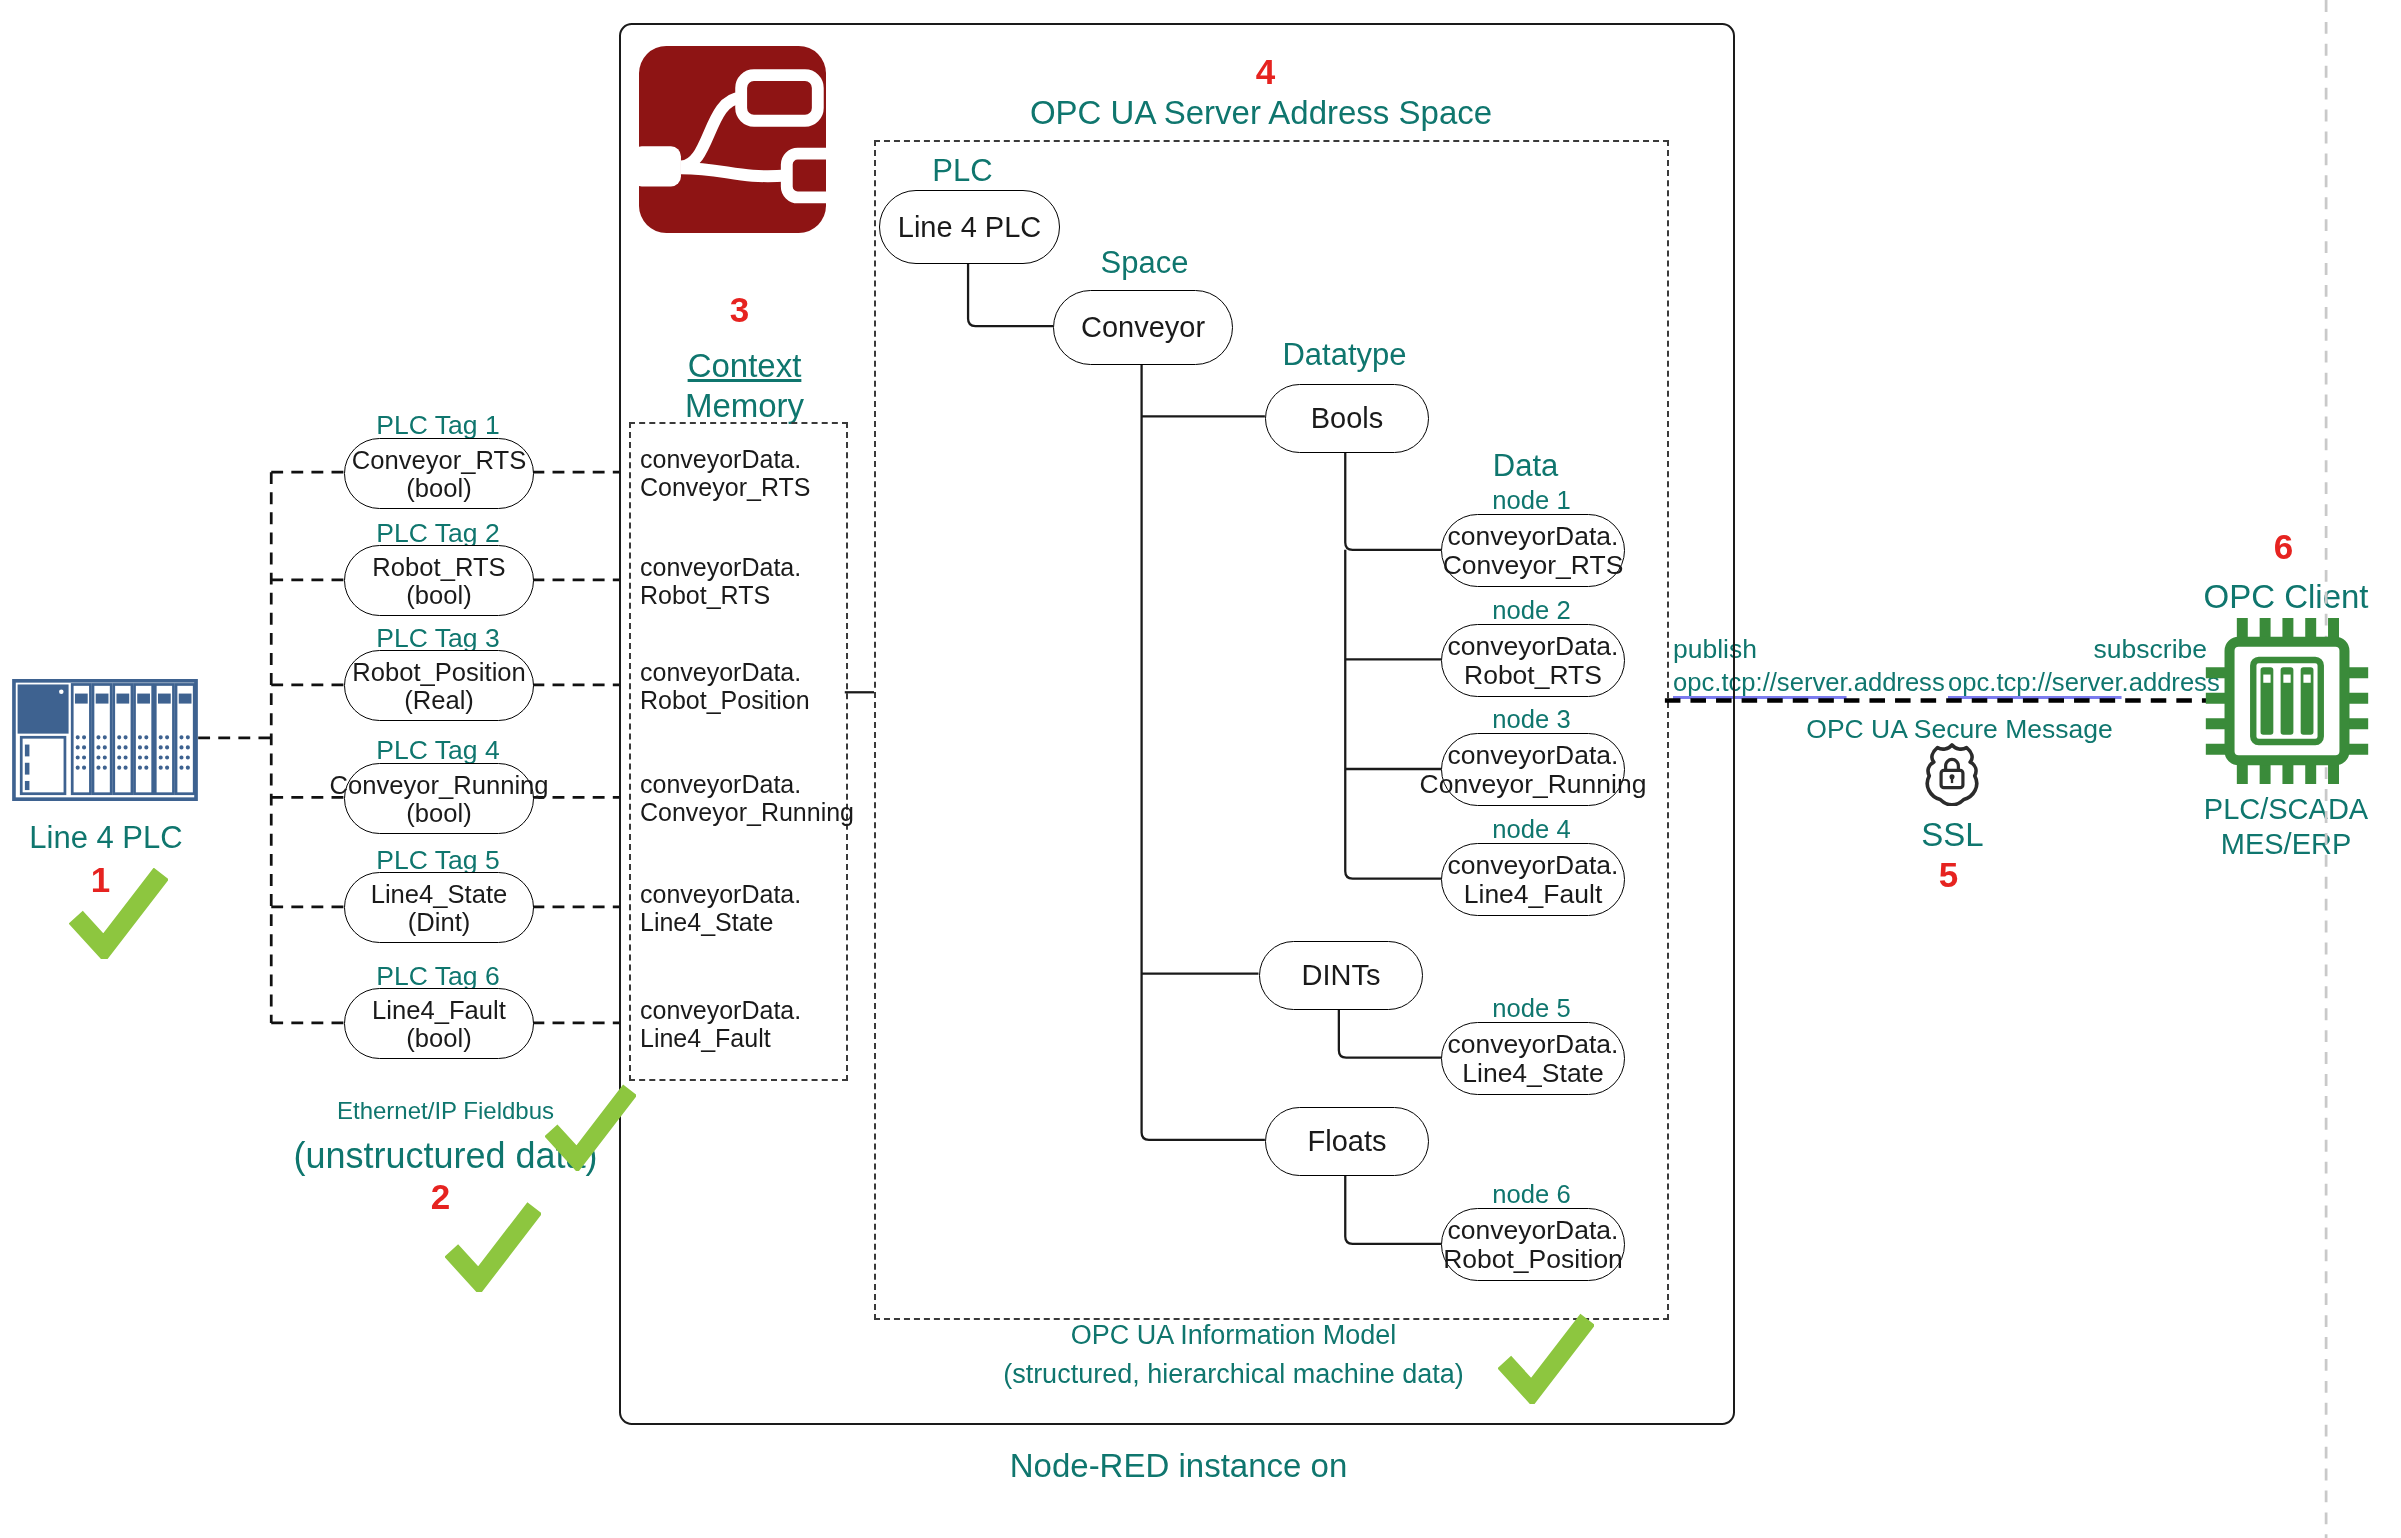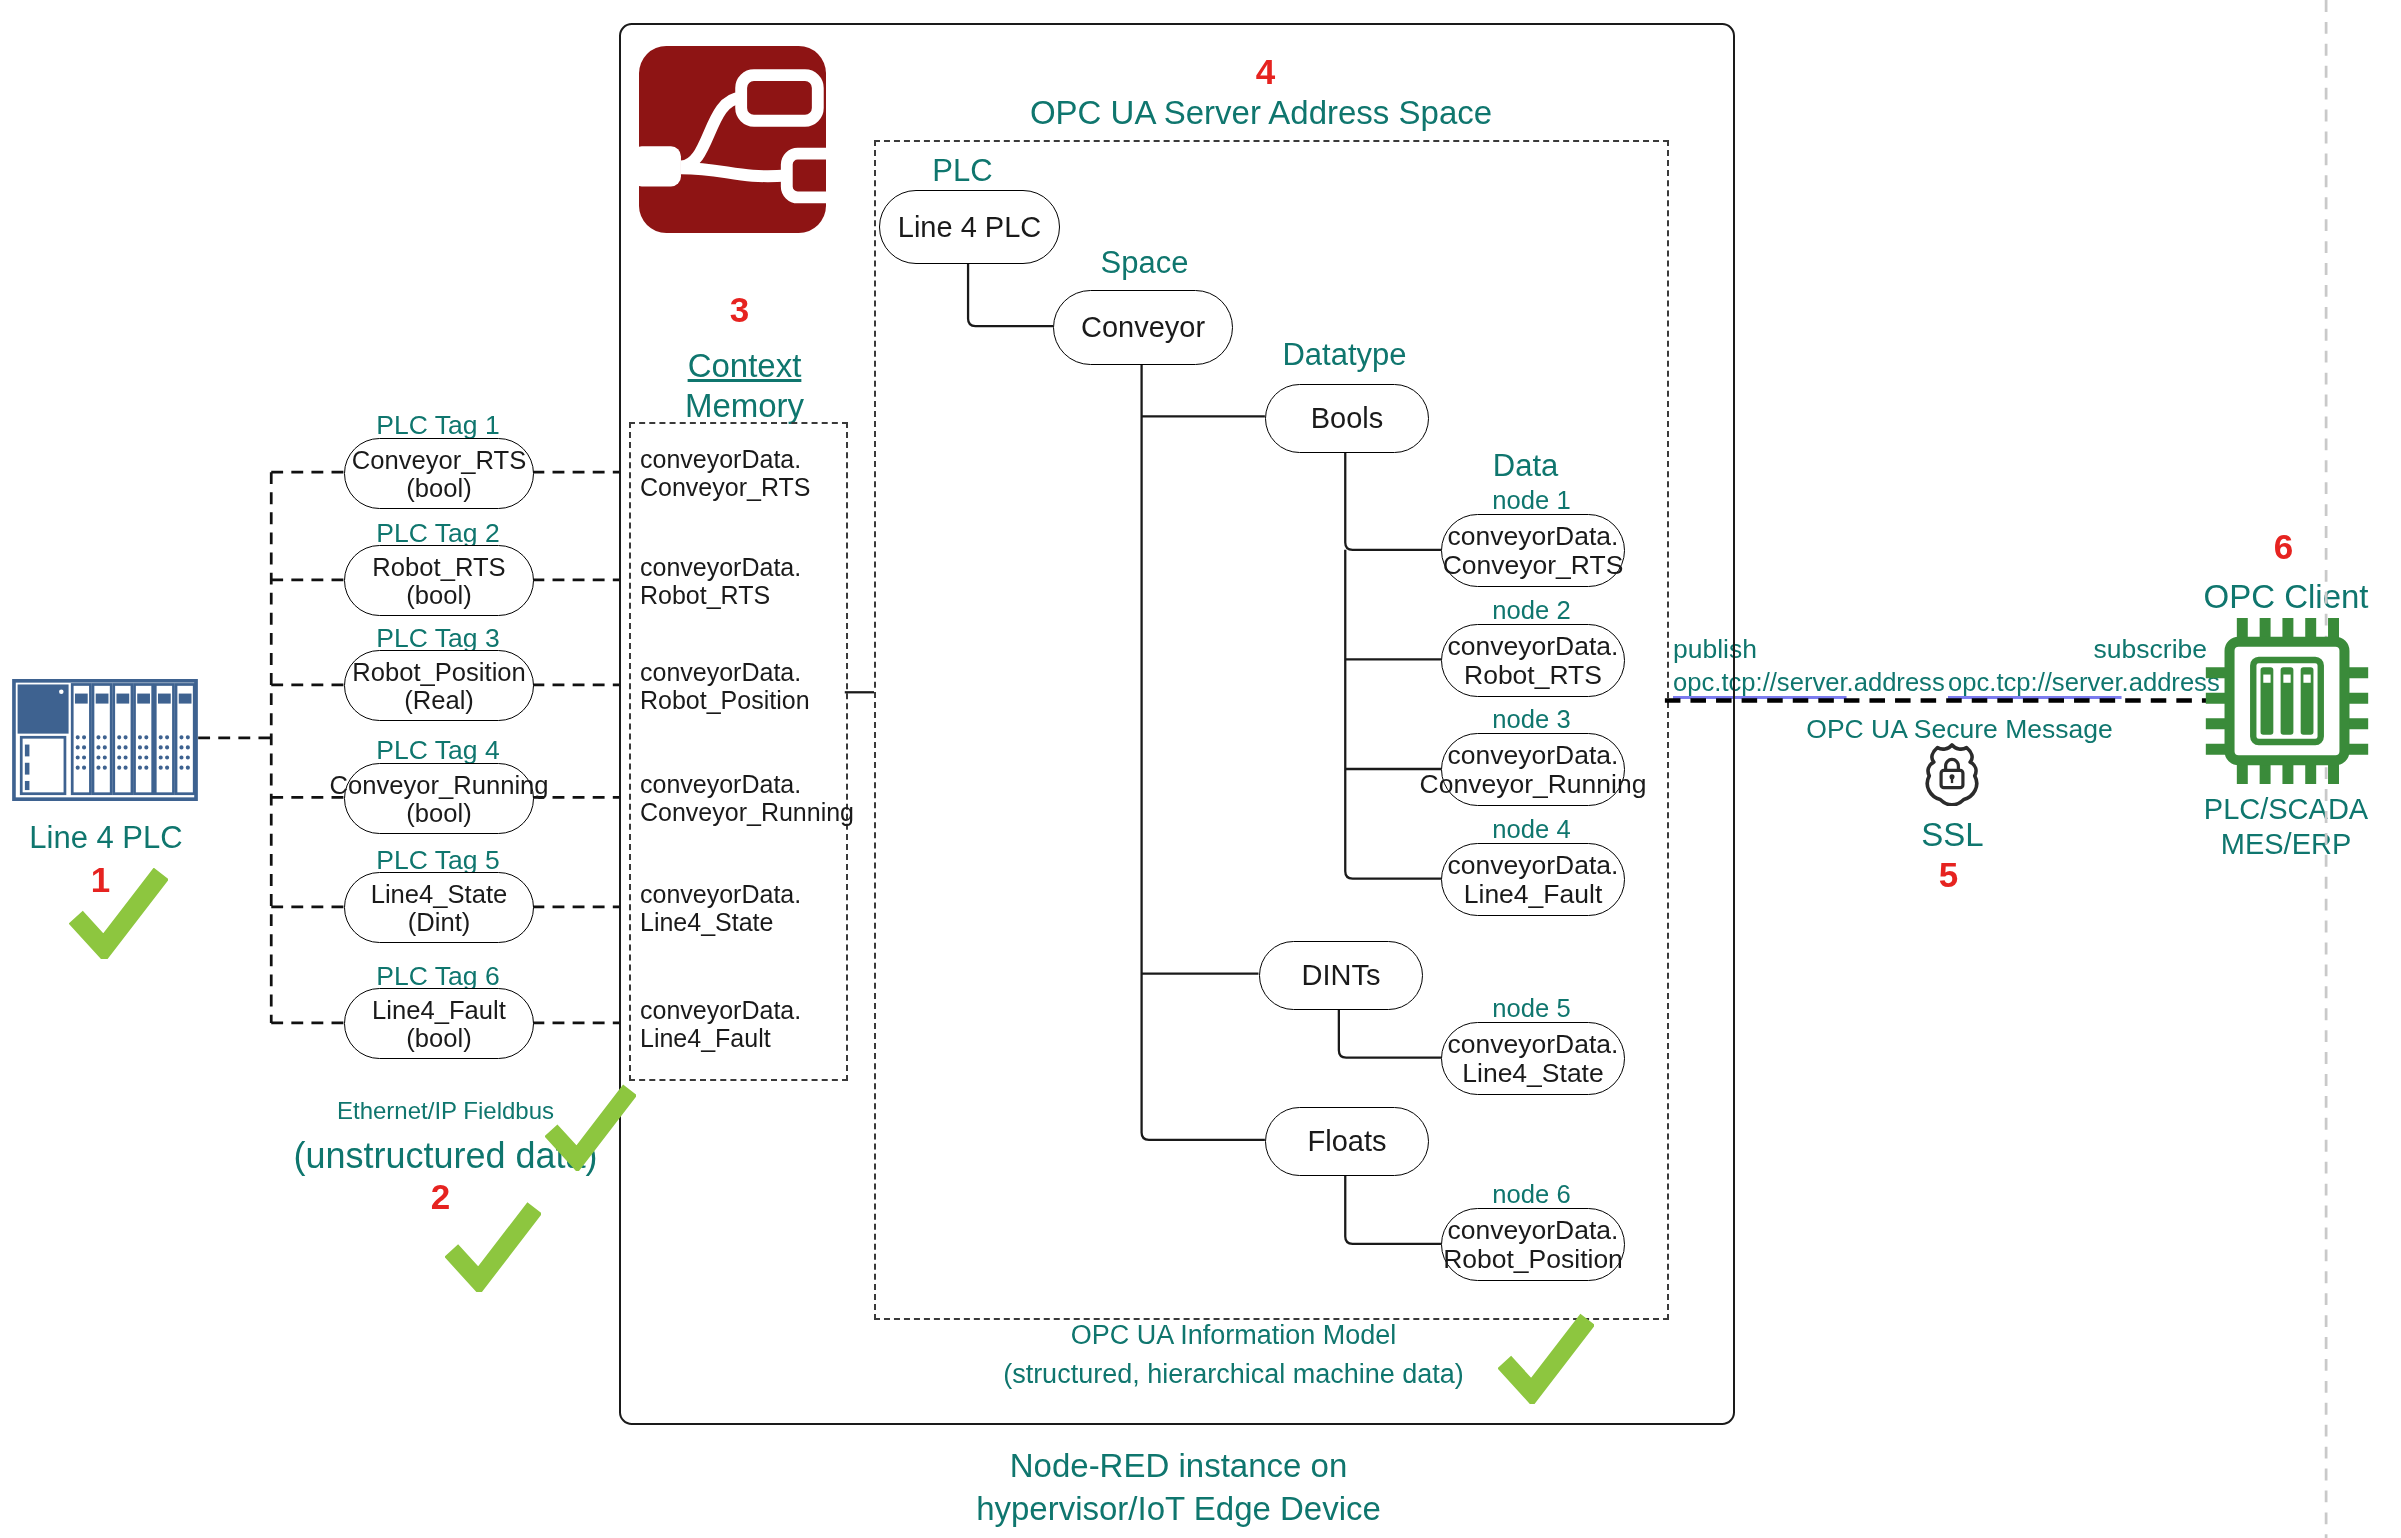--- a/index.html
+++ b/index.html
@@ -256,21 +256,20 @@
 
   <div class="lbl ctr" style="left:868px;top:1320px;width:731px;font-size:27px;">OPC UA Information Model</div>
   <div class="lbl ctr" style="left:868px;top:1359px;width:731px;font-size:27px;">(structured, hierarchical machine data)</div>
   <div class="check" style="left:1498px;top:1313px;">
     <svg width="96" height="91" viewBox="0 0 108 100">
         <polyline points="7,54 38,88 101,6" fill="none" stroke="#8dc63f" stroke-width="21"></polyline>
       </svg>
   </div>
 
   <div class="lbl ctr" style="left:813px;top:1447px;width:731px;font-size:33px;">Node-RED instance on</div>
-  <div class="lbl ctr" style="left:813px;top:1490px;width:731px;font-size:33px;">hypervisor/IoT Edge Device</div>
 
   <div class="lbl" style="left:1673px;top:634px;font-size:26.5px;">publish</div>
   <div class="lbl" style="left:1673px;top:668px;font-size:25.6px;">
     <span style="text-decoration:underline;text-decoration-color:#7b7bef;text-decoration-thickness:2.7px;text-underline-offset:4.6px;">opc.tcp://server</span><span>.address</span>
   </div>
   <div class="lbl rgt" style="left:1979px;top:634px;width:228px;font-size:26.5px;">subscribe</div>
   <div class="lbl" style="left:1948px;top:668px;font-size:25.6px;">
     <span style="text-decoration:underline;text-decoration-color:#7b7bef;text-decoration-thickness:2.7px;text-underline-offset:4.6px;">opc.tcp://server</span><span>.address</span>
   </div>
 

